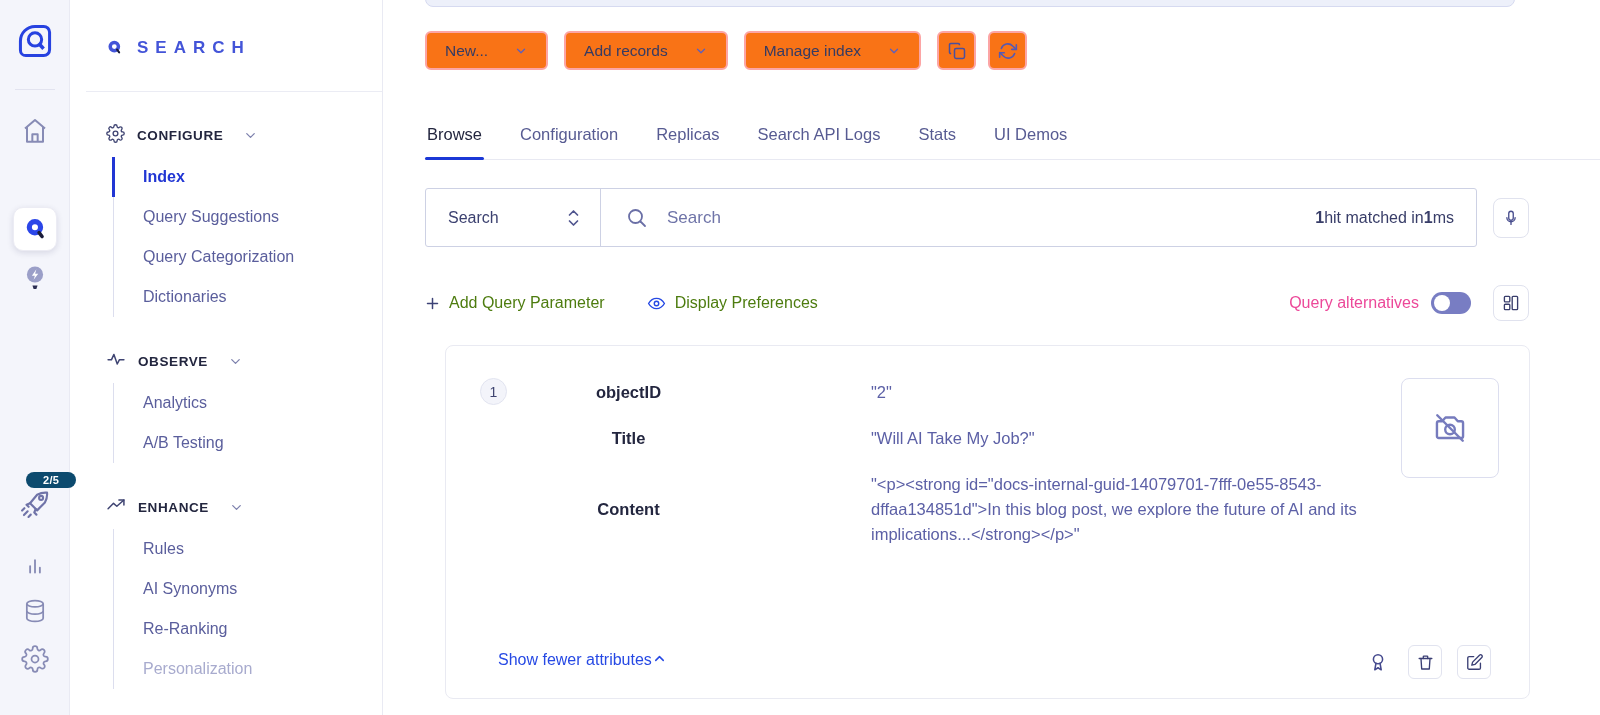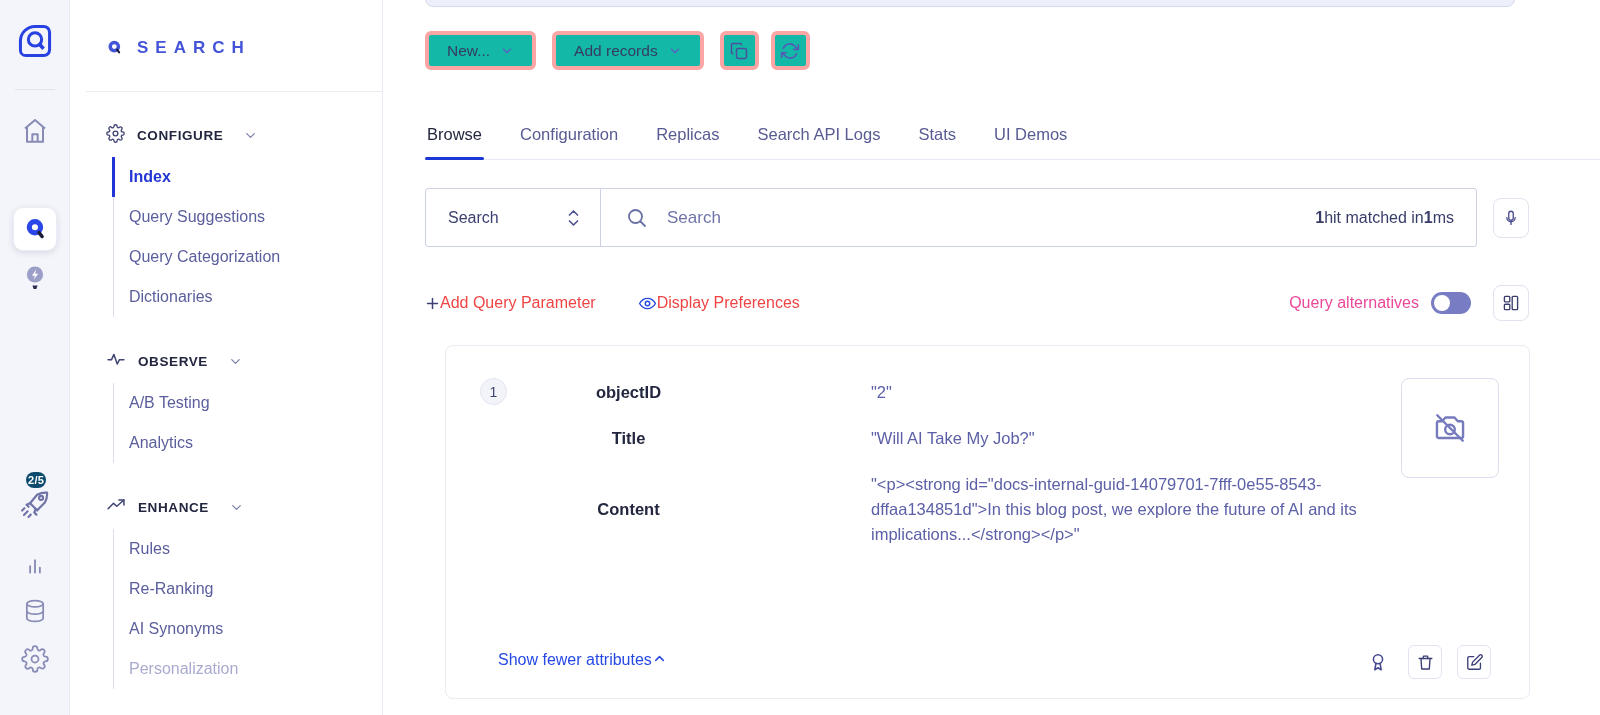--- a/index.html
+++ b/index.html
@@ -11,49 +11,49 @@
   .rail { position:absolute; left:0; top:0; width:70px; height:715px;
     background:#f4f5fb; border-right:1px solid #e9eaf3; }
   .rail .logo { position:absolute; top:22px; left:16px; width:38px; height:38px; }
   .rail-divider { position:absolute; top:89px; left:15px; width:40px; height:1px; background:#e2e3ef; }
   .rail-ic { position:absolute; left:0; width:70px; display:flex; justify-content:center; color:#878bb5; cursor:pointer; }
   .rail-ic svg { display:block; }
   .active-card { position:absolute; top:207px; left:13px; width:44px; height:44px; background:#fff;
     border-radius:10px; border:1px solid #ececf4; box-shadow:0 2px 6px rgba(40,44,90,.14);
     display:flex; align-items:center; justify-content:center; cursor:pointer; }
   .pill-badge { position:absolute; top:472px; left:26px; background:#0c4a6e; color:#fff;
-    font-size:11px; font-weight:bold; padding:2px 2px; border-radius:9px; letter-spacing:.3px; z-index:2; }
+    font-size:11px; font-weight:bold; padding:2px 17px; border-radius:9px; letter-spacing:.3px; z-index:2; }
 
   
   .sidebar { position:absolute; left:70px; top:0; width:313px; height:715px; background:#fff;
     border-right:1px solid #e9eaf3; }
   .sb-title { display:flex; align-items:center; gap:12px; padding:38px 0 0 36px; }
   .sb-title .t { color:#4354d8; font-size:17px; font-weight:bold; letter-spacing:7px; }
   .sb-divider { margin:33px 0 0 16px; height:1px; background:#ebecf4; }
   .sb-section { margin-top:32px; }
   .sb-head { display:flex; align-items:flex-end; gap:12px; padding-left:36px; cursor:pointer; }
   .sb-head .lbl { font-size:13.5px; font-weight:bold; letter-spacing:.6px; color:#23263f; }
   .sb-head svg.cv { margin-left:8px; }
   .sb-items { list-style:none; margin:14px 0 0 43px; }
-  .sb-items li { position:relative; height:40px; display:flex; align-items:center; padding-left:16px;
+  .sb-items li { position:relative; height:40px; display:flex; align-items:center; padding-left:30px;
     font-size:16px; color:#5a5e9c; cursor:pointer; }
   .sb-items li::before { content:''; position:absolute; left:0; top:0; bottom:0; width:1px; background:#dcdeee; }
   .sb-items li.active { color:#2136d4; font-weight:bold; }
   .sb-items li.active::before { width:3px; background:#2136d4; left:-1px; }
   .sb-items li.disabled { color:#a8abce; }
 
   
   .main { position:absolute; left:383px; top:0; width:1217px; height:715px; background:#fff; }
 
   .top-banner { position:absolute; left:42px; top:-20px; width:1090px; height:27px;
     background:#edf0fa; border:1px solid #d6daf0; border-radius:8px; }
 
   .toolbar { position:absolute; left:42px; top:31px; display:flex; gap:16px; align-items:center; }
-  .btn { height:39px; background:#14b8a6; border:4px solid #fca5a5; border-radius:6px;
-    display:flex; align-items:center; gap:10px; padding:0 18px; font-size:15.5px; color:#363b63;
+  .btn { height:39px; background:#f97316; border:2px solid #fca5a5; border-radius:6px;
+    display:flex; align-items:center; gap:26px; padding:0 18px; font-size:15.5px; color:#363b63;
     cursor:pointer; font-family:inherit; }
   .btn.icon-only { width:39px; padding:0; justify-content:center; }
   .toolbar .gap-sm { margin-left:-4px; }
 
   .tabs { position:absolute; left:42px; top:113px; right:0; border-bottom:1px solid #e8e9f2;
     display:flex; gap:34px; }
   .tab { position:relative; padding:12px 2px 15px; font-size:16.5px; color:#575b92; cursor:pointer;
     background:none; border:none; font-family:inherit; }
   .tab.active { color:#23263f; }
   .tab.active::after { content:''; position:absolute; left:0; right:0; bottom:-1px; height:3px;
@@ -68,21 +68,21 @@
   .sb-input { flex:1; border:none; outline:none; font-size:17px; color:#3c4170; font-family:inherit; }
   .sb-input::placeholder { color:#6f74a8; opacity:1; }
   .sb-stats { display:flex; align-items:center; padding-right:22px; font-size:16px; color:#383d68; white-space:pre; }
   .sb-stats b { font-weight:bold; }
   .mic-btn { position:absolute; left:1110px; top:198px; width:36px; height:40px; background:#fff;
     border:1px solid #e0e2ee; border-radius:8px; display:flex; align-items:center; justify-content:center;
     color:#4a4f8f; cursor:pointer; }
 
   .query-row { position:absolute; left:42px; top:283px; width:1104px; height:40px;
     display:flex; align-items:center; }
-  .qlink { display:flex; align-items:center; color:#ef4444; font-size:16px; cursor:pointer; }
+  .qlink { display:flex; align-items:center; gap:9px; color:#4d7c0f; font-size:16px; cursor:pointer; }
   .qlink + .qlink { margin-left:42px; }
   .query-row .spacer { flex:1; }
   .alt-label { font-size:16px; color:#ec4899; margin-right:12px; }
   .toggle { width:40px; height:22px; border-radius:11px; background:#787dc3; position:relative; cursor:pointer; }
   .toggle .knob { position:absolute; left:3px; top:3px; width:16px; height:16px; border-radius:50%; background:#fff; }
   .grid-btn { margin-left:22px; width:36px; height:36px; border:1px solid #e0e2ee; border-radius:8px;
     background:#fff; display:flex; align-items:center; justify-content:center; color:#383d6b; cursor:pointer; }
 
   .card { position:absolute; left:62px; top:345px; width:1085px; height:354px; background:#fff;
     border:1px solid #e9eaf2; border-radius:8px; }
@@ -212,58 +212,64 @@
       <div class="sb-head">
         <svg width="20" height="20" viewBox="0 0 24 24" fill="none" stroke="#3f4472" stroke-width="1.8" stroke-linecap="round" stroke-linejoin="round">
           <polyline points="2.5 13 6.5 13 9.5 6.5 13.5 18 16 13 21.5 13"></polyline>
         </svg>
         <span class="lbl">OBSERVE</span>
         <svg class="cv" width="15" height="15" viewBox="0 0 24 24" fill="none" stroke="#7d81ad" stroke-width="2" stroke-linecap="round" stroke-linejoin="round">
             <polyline points="6 9 12 15 18 9"></polyline>
           </svg>
       </div>
       <ul class="sb-items">
+        <li>Analytics</li>
         <li>A/B Testing</li>
-        <li>Analytics</li>
       </ul>
     </div>
 
     <div class="sb-section">
       <div class="sb-head">
         <svg width="20" height="20" viewBox="0 0 24 24" fill="none" stroke="#3f4472" stroke-width="1.8" stroke-linecap="round" stroke-linejoin="round">
           <polyline points="2.5 16.5 9 10 13 13.5 21.5 6"></polyline>
             <polyline points="15.5 6 21.5 6 21.5 12"></polyline>
         </svg>
         <span class="lbl">ENHANCE</span>
         <svg class="cv" width="15" height="15" viewBox="0 0 24 24" fill="none" stroke="#7d81ad" stroke-width="2" stroke-linecap="round" stroke-linejoin="round">
             <polyline points="6 9 12 15 18 9"></polyline>
           </svg>
       </div>
       <ul class="sb-items">
         <li>Rules</li>
+        <li>AI Synonyms</li>
         <li>Re-Ranking</li>
-        <li>AI Synonyms</li>
         <li class="disabled">Personalization</li>
       </ul>
     </div>
   </nav>
 
   <main class="main">
 
     <div class="top-banner"></div>
 
     <div class="toolbar">
       <button class="btn">
         <span>New...</span>
         <svg width="14" height="14" viewBox="0 0 24 24" fill="none" stroke="#5b60c0" stroke-width="2.2" stroke-linecap="round" stroke-linejoin="round">
             <polyline points="6 9 12 15 18 9"></polyline>
           </svg>
       </button>
       <button class="btn">
         <span>Add records</span>
+        <svg width="14" height="14" viewBox="0 0 24 24" fill="none" stroke="#5b60c0" stroke-width="2.2" stroke-linecap="round" stroke-linejoin="round">
+            <polyline points="6 9 12 15 18 9"></polyline>
+          </svg>
+      </button>
+      <button class="btn">
+        <span>Manage index</span>
         <svg width="14" height="14" viewBox="0 0 24 24" fill="none" stroke="#5b60c0" stroke-width="2.2" stroke-linecap="round" stroke-linejoin="round">
             <polyline points="6 9 12 15 18 9"></polyline>
           </svg>
       </button>
       <button class="btn icon-only">
         <svg width="20" height="20" viewBox="0 0 24 24" fill="none" stroke="#4a4f9e" stroke-width="1.8" stroke-linejoin="round">
           <rect x="9" y="9" width="12" height="12" rx="2"></rect>
           <path d="M5 15H4.5A1.5 1.5 0 0 1 3 13.5v-9A1.5 1.5 0 0 1 4.5 3h9A1.5 1.5 0 0 1 15 4.5V5"></path>
         </svg>
       </button>

